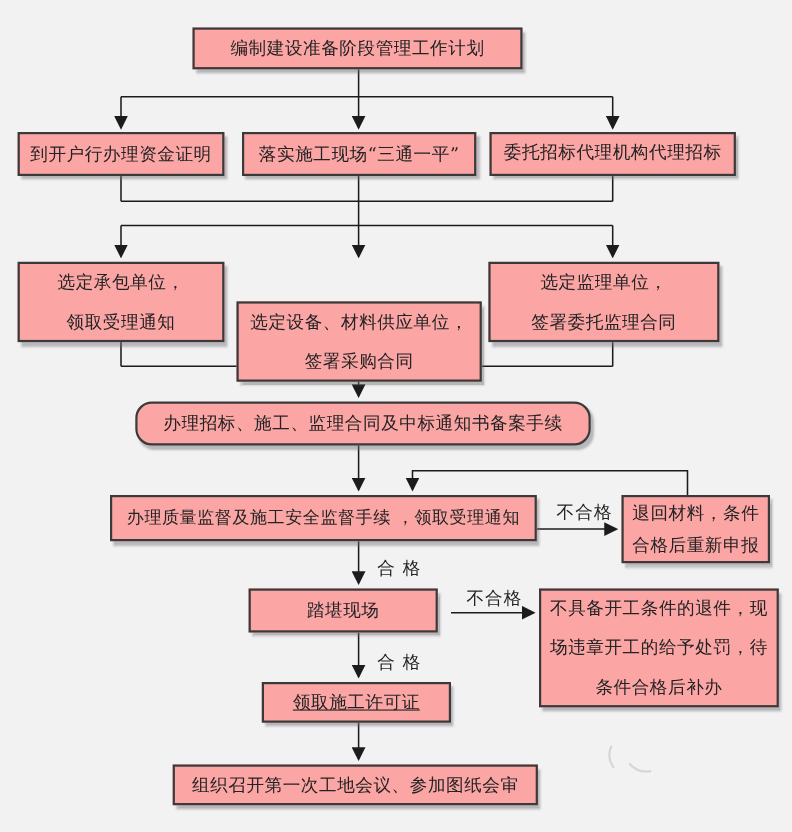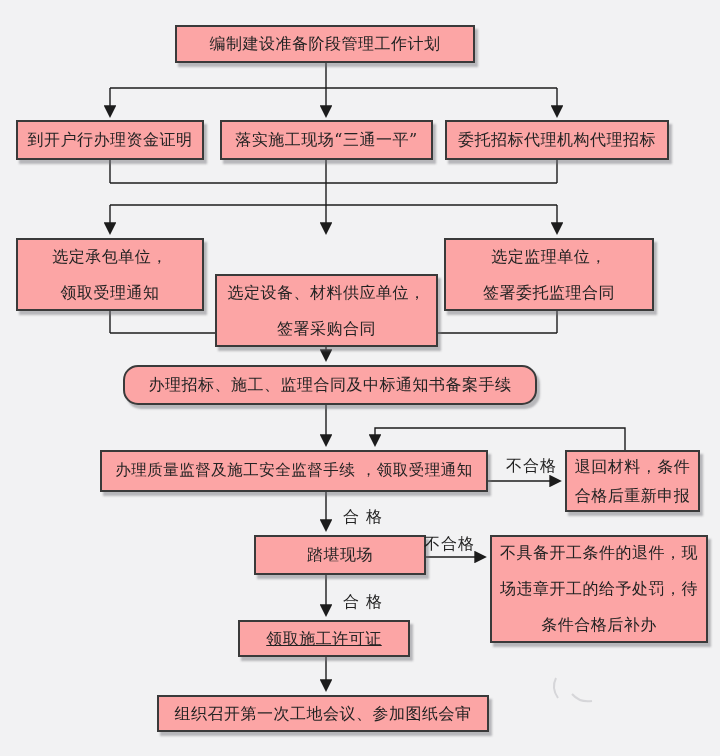--- a/index.html
+++ b/index.html
@@ -130,21 +130,21 @@
   </div>
 
   <div class="box" style="left:100px;top:450px;width:388px;height:42px;font-size:15.5px;">
     <span class="ln">办理质量监督及施工安全监督手续 ，领取受理通知</span>
   </div>
   <div class="box two-line-sm" style="left:565px;top:450px;width:135px;height:62px;">
     <span class="ln">退回材料，条件</span>
     <span class="ln">合格后重新申报</span>
   </div>
 
-  <div class="box" style="left:254px;top:535px;width:172px;height:40px;">
+  <div class="box" style="left:226px;top:535px;width:172px;height:40px;">
     <span class="ln">踏堪现场</span>
   </div>
   <div class="box three-line" style="left:490px;top:535px;width:218px;height:108px;">
     <span class="ln">不具备开工条件的退件，现</span>
     <span class="ln">场违章开工的给予处罚，待</span>
     <span class="ln">条件合格后补办</span>
   </div>
 
   <div class="box" style="left:238px;top:620px;width:172px;height:37px;text-decoration:underline;">
     <span class="ln">领取施工许可证</span>

